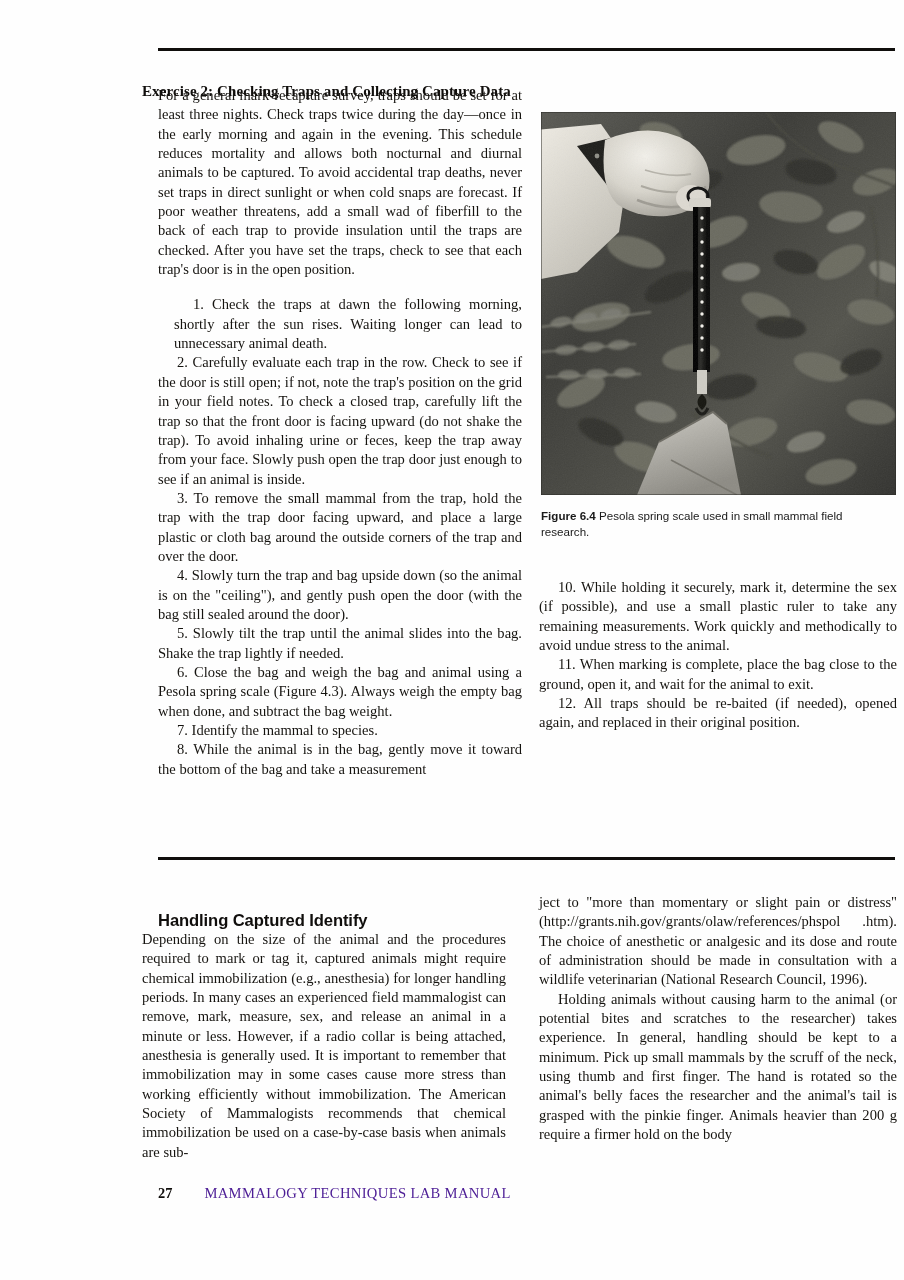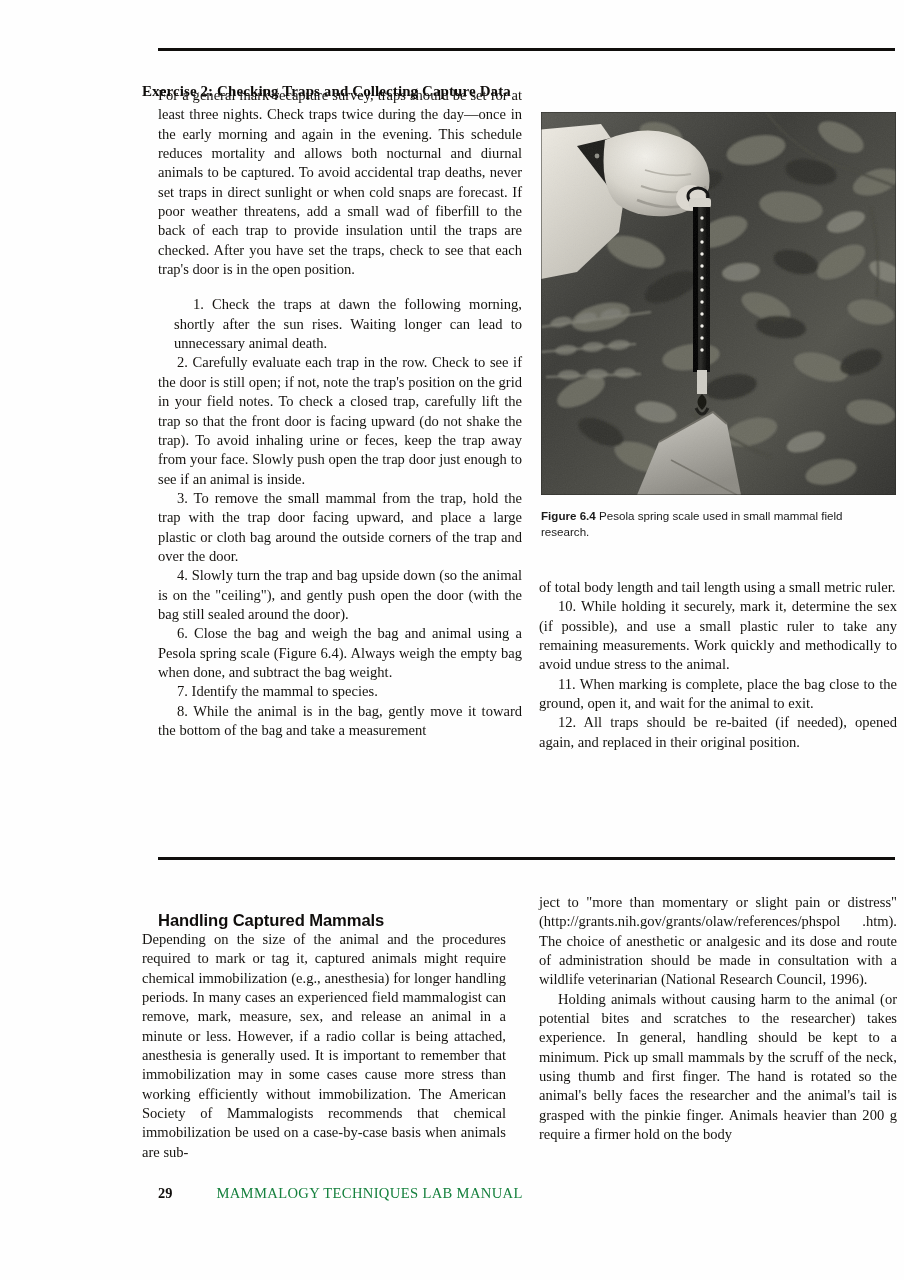--- a/index.html
+++ b/index.html
@@ -107,43 +107,44 @@
     display: flex;
     align-items: baseline;
   }
   .folio {
     font-family: "Liberation Serif", serif;
     font-weight: bold;
     font-size: 14.4px;
     color: #100e0c;
   }
   .running-head {
-    margin-left: 44px;
+    margin-left: 32px;
     font-family: "Liberation Serif", serif;
     font-size: 14.6px;
     letter-spacing: 0.35px;
-    color: #15803d;
+    color: #4c1d95;
   }
 </style>
 </head>
 <body>
 
 <div class="page">
 
   <div class="rule rule-top"></div>
 
   <h1 class="exercise-heading">Exercise 2: Checking Traps and Collecting Capture Data</h1>
 
   <div class="col col-left-top">
     <p>For a general mark-recapture survey, traps should be set for at least three nights. Check traps twice during the day—once in the early morning and again in the evening. This schedule reduces mortality and allows both nocturnal and diurnal animals to be captured. To avoid accidental trap deaths, never set traps in direct sunlight or when cold snaps are forecast. If poor weather threatens, add a small wad of fiberfill to the back of each trap to provide insulation until the traps are checked. After you have set the traps, check to see that each trap's door is in the open position.</p>
     <p class="indent gap">1. Check the traps at dawn the following morning, shortly after the sun rises. Waiting longer can lead to unnecessary animal death.</p>
     <p class="indent">2. Carefully evaluate each trap in the row. Check to see if the door is still open; if not, note the trap's position on the grid in your field notes. To check a closed trap, carefully lift the trap so that the front door is facing upward (do not shake the trap). To avoid inhaling urine or feces, keep the trap away from your face. Slowly push open the trap door just enough to see if an animal is inside.</p>
     <p class="indent">3. To remove the small mammal from the trap, hold the trap with the trap door facing upward, and place a large plastic or cloth bag around the outside corners of the trap and over the door.</p>
     <p class="indent">4. Slowly turn the trap and bag upside down (so the animal is on the "ceiling"), and gently push open the door (with the bag still sealed around the door).</p>
-    <p class="indent">6. Close the bag and weigh the bag and animal using a Pesola spring scale (Figure 6.4). Always weigh the empty bag when done, and subtract the bag weight.</p>
+    <p class="indent">5. Slowly tilt the trap until the animal slides into the bag. Shake the trap lightly if needed.</p>
+    <p class="indent">6. Close the bag and weigh the bag and animal using a Pesola spring scale (Figure 4.3). Always weigh the empty bag when done, and subtract the bag weight.</p>
     <p class="indent">7. Identify the mammal to species.</p>
     <p class="indent">8. While the animal is in the bag, gently move it toward the bottom of the bag and take a measurement</p>
   </div>
 
   <div class="figure-photo">
     <svg width="355" height="383" viewBox="0 0 355 383">
       <defs>
         <linearGradient id="bgdark" x1="0" y1="0" x2="1" y2="1">
           <stop offset="0%" stop-color="#5a5a54"></stop>
           <stop offset="35%" stop-color="#3c3c38"></stop>
@@ -300,37 +301,36 @@
       <rect width="355" height="383" fill="none" stroke="#2a2a26" stroke-width="1"></rect>
     </svg>
   </div>
 
   <div class="figure-caption">
     <b>Figure 6.4</b>
     <span>Pesola spring scale used in small mammal field research.</span>
   </div>
 
   <div class="col col-right-top">
-    <p>of total body length and tail length using a small metric ruler.</p>
     <p class="indent">10. While holding it securely, mark it, determine the sex (if possible), and use a small plastic ruler to take any remaining measurements. Work quickly and methodically to avoid undue stress to the animal.</p>
     <p class="indent">11. When marking is complete, place the bag close to the ground, open it, and wait for the animal to exit.</p>
     <p class="indent">12. All traps should be re-baited (if needed), opened again, and replaced in their original position.</p>
   </div>
 
   <div class="rule rule-middle"></div>
 
-  <h2 class="section-heading">Handling Captured Mammals</h2>
+  <h2 class="section-heading">Handling Captured Identify</h2>
 
   <div class="col col-left-bot">
     <p>Depending on the size of the animal and the procedures required to mark or tag it, captured animals might require chemical immobilization (e.g., anesthesia) for longer handling periods. In many cases an experienced field mammalogist can remove, mark, measure, sex, and release an animal in a minute or less. However, if a radio collar is being attached, anesthesia is generally used. It is important to remember that immobilization may in some cases cause more stress than working efficiently without immobilization. The American Society of Mammalogists recommends that chemical immobilization be used on a case-by-case basis when animals are sub-</p>
   </div>
 
   <div class="col col-right-bot">
     <p>ject to "more than momentary or slight pain or distress" (http://grants.nih.gov/grants/olaw/references/phspol .htm). The choice of anesthetic or analgesic and its dose and route of administration should be made in consultation with a wildlife veterinarian (National Research Council, 1996).</p>
     <p class="indent">Holding animals without causing harm to the animal (or potential bites and scratches to the researcher) takes experience. In general, handling should be kept to a minimum. Pick up small mammals by the scruff of the neck, using thumb and first finger. The hand is rotated so the animal's belly faces the researcher and the animal's tail is grasped with the pinkie finger. Animals heavier than 200 g require a firmer hold on the body</p>
   </div>
 
   <div class="footer">
-    <span class="folio">29</span>
+    <span class="folio">27</span>
     <span class="running-head">MAMMALOGY TECHNIQUES LAB MANUAL</span>
   </div>
 
 </div>
 
 </body></html>

